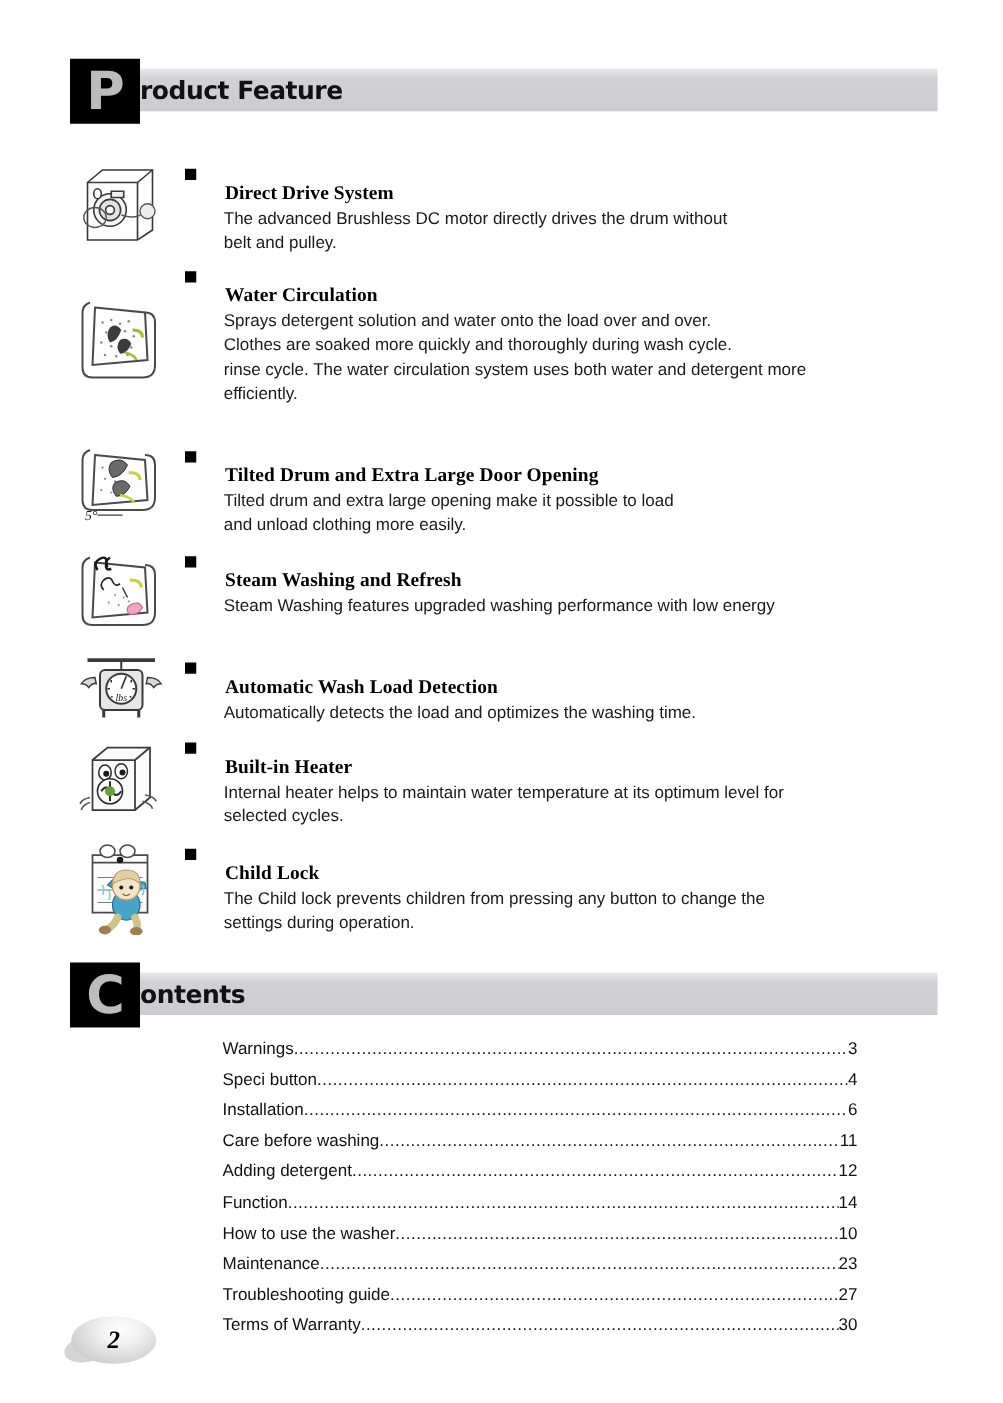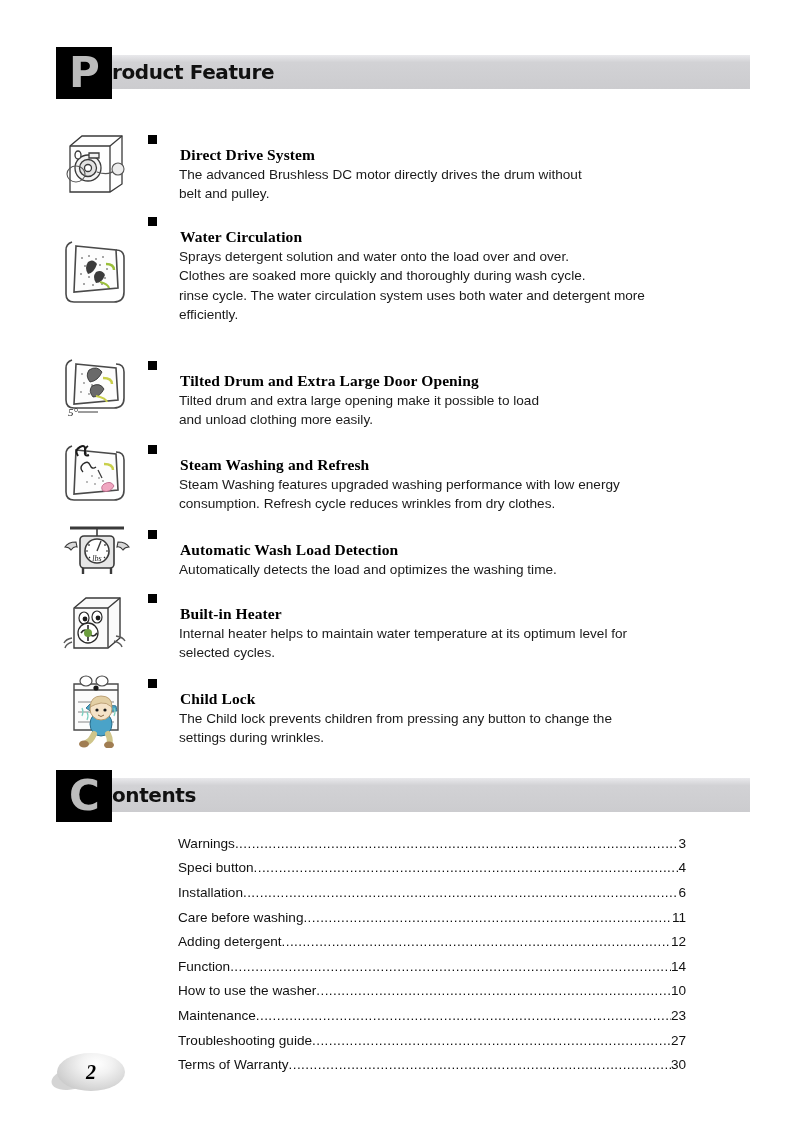--- a/index.html
+++ b/index.html
@@ -120,21 +120,21 @@
     top: 831px;
     width: 508px;
   }
   .toc-row {
     position: relative;
     height: 24.6px;
     font-family: "Liberation Sans", sans-serif;
     font-size: 13.6px;
     color: #111111;
     display: flex;
-    align-items: center;
+    align-items: flex-start;
     white-space: nowrap;
     overflow: hidden;
   }
   .toc-label { flex: 0 0 auto; }
   .toc-dots {
     flex: 1 1 auto;
     overflow: hidden;
     letter-spacing: 0.4px;
     color: #111111;
     margin: 0 0px;
@@ -424,21 +424,20 @@
       <span class="ln">Tilted drum and extra large opening make it possible to load</span>
       <span class="ln"> and unload clothing more easily.</span>
     </div>
   </div>
 
   <div class="feature" style="top:439px; width:600px;">
     <div class="feature-bullet"></div>
     <div class="feature-title">Steam Washing and Refresh</div>
     <div class="feature-body">
       <span class="ln">Steam Washing features upgraded washing performance with low energy</span>
-      <span class="ln">consumption. Refresh cycle reduces wrinkles from dry clothes.</span>
     </div>
   </div>
 
   <div class="feature" style="top:524px; width:600px;">
     <div class="feature-bullet"></div>
     <div class="feature-title">Automatic Wash Load Detection</div>
     <div class="feature-body">
       <span class="ln">Automatically detects the load and optimizes the washing time.</span>
     </div>
   </div>
@@ -450,21 +449,21 @@
       <span class="ln">Internal heater helps to maintain water temperature at its optimum level for</span>
       <span class="ln">selected cycles.</span>
     </div>
   </div>
 
   <div class="feature" style="top:673px; width:600px;">
     <div class="feature-bullet"></div>
     <div class="feature-title">Child Lock</div>
     <div class="feature-body">
       <span class="ln">The Child lock prevents children from pressing any button to change the</span>
-      <span class="ln">settings during wrinkles.</span>
+      <span class="ln">settings during operation.</span>
     </div>
   </div>
 
   <div class="section-header" style="left:56px; top:778px; width:694px;">
     <div class="header-bar" style="width:694px;"></div>
     <div class="header-cap">
       <div class="header-cap-letter">C</div>
     </div>
     <div class="header-title">ontents</div>
   </div>

